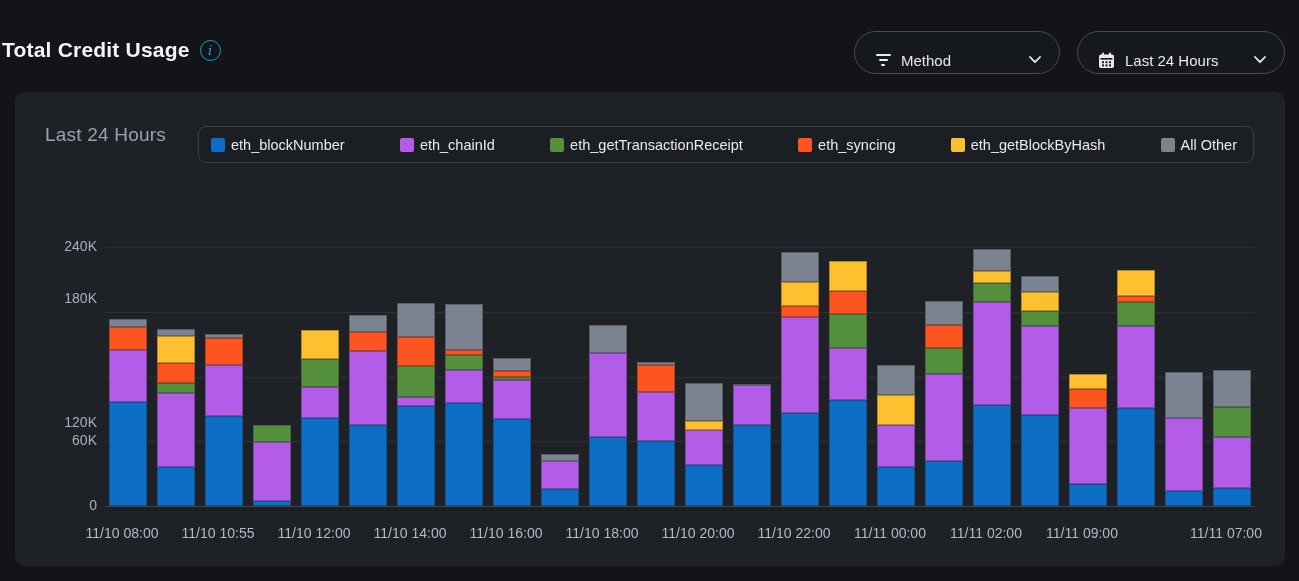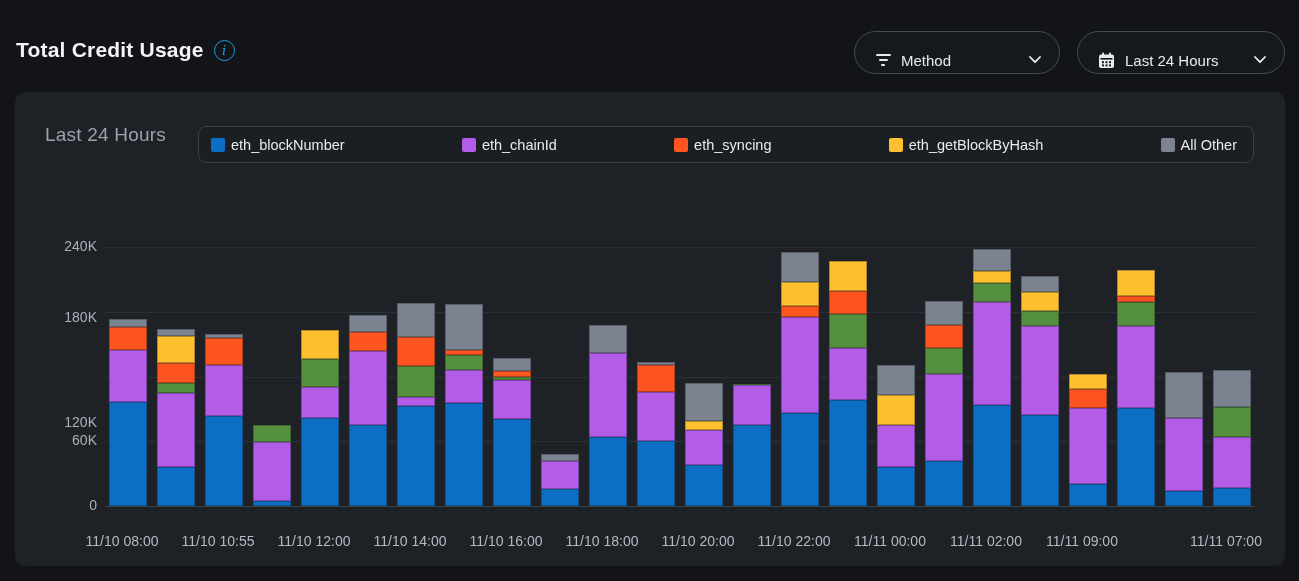--- a/index.html
+++ b/index.html
@@ -7,21 +7,21 @@
   body {
     background:#121417;
     font-family:"Liberation Sans", sans-serif;
     color:#f2f4f6;
     position:relative;
     overflow:hidden;
   }
 
   
   .header-title-row {
-    position:absolute; left:16px; top:38px;
+    position:absolute; left:2px; top:38px;
     display:flex; align-items:center; gap:10px;
   }
   .page-title { font-size:21px; font-weight:700; letter-spacing:.2px; }
   .info-icon {
     width:21px; height:21px; border-radius:50%;
     border:1.6px solid #1d9de8; color:#1d9de8;
     display:flex; align-items:center; justify-content:center;
     font-family:"DejaVu Serif", serif; font-style:italic;
     font-size:13px; line-height:1; cursor:pointer;
   }
@@ -92,21 +92,21 @@
     position:absolute; width:46px; left:-54px;
     text-align:right; font-size:14px; color:#a9b0b8;
   }
   .bar {
     position:absolute; bottom:0; width:38px;
     display:flex; flex-direction:column-reverse;
     cursor:pointer;
   }
   .seg { width:100%; box-shadow:inset 0 0 0 1px rgba(18,21,24,.32); }
   .x-tick {
-    position:absolute; top:286px;
+    position:absolute; top:278px;
     transform:translateX(-50%);
     font-size:14px; color:#b4bac1; white-space:nowrap;
   }
 </style>
 </head>
 <body>
 
 <div class="header-title-row">
   <div class="page-title">Total Credit Usage</div>
   <div class="info-icon">i</div>
@@ -154,20 +154,24 @@
   <div class="legend">
       <div class="legend-item">
         <span class="legend-swatch" style="background: rgb(13, 110, 198);"></span>
         <span class="legend-label">eth_blockNumber</span>
       </div>
       <div class="legend-item">
         <span class="legend-swatch" style="background: rgb(179, 92, 232);"></span>
         <span class="legend-label">eth_chainId</span>
       </div>
       <div class="legend-item">
+        <span class="legend-swatch" style="background: rgb(84, 144, 61);"></span>
+        <span class="legend-label">eth_getTransactionReceipt</span>
+      </div>
+      <div class="legend-item">
         <span class="legend-swatch" style="background: rgb(253, 84, 32);"></span>
         <span class="legend-label">eth_syncing</span>
       </div>
       <div class="legend-item">
         <span class="legend-swatch" style="background: rgb(254, 192, 47);"></span>
         <span class="legend-label">eth_getBlockByHash</span>
       </div>
       <div class="legend-item">
         <span class="legend-swatch" style="background: rgb(123, 131, 145);"></span>
         <span class="legend-label">All Other</span>
@@ -175,21 +179,21 @@
     </div>
 
   <div class="chart">
       <div class="gridline baseline" style="top: 259px;"></div>
       <div class="y-tick" style="top: 250px;">0</div>
       <div class="gridline" style="top: 194.25px;"></div>
       <div class="y-tick" style="top: 185.25px;">60K</div>
       <div class="gridline" style="top: 129.5px;"></div>
       <div class="y-tick" style="top: 120.5px; margin-top: 46px;">120K</div>
       <div class="gridline" style="top: 64.75px;"></div>
-      <div class="y-tick" style="top: 62px;">180K</div>
+      <div class="y-tick" style="top: 43px;">180K</div>
       <div class="gridline" style="top: 0px;"></div>
       <div class="y-tick" style="top: -9px;">240K</div>
       <div class="bar" style="left: 4px;">
         <div class="seg" style="height: 103.6px; background: rgb(13, 110, 198);"></div>
         <div class="seg" style="height: 52.8792px; background: rgb(179, 92, 232);"></div>
         <div class="seg" style="height: 22.6625px; background: rgb(253, 84, 32);"></div>
         <div class="seg" style="height: 7.55417px; background: rgb(123, 131, 145);"></div>
       </div>
       <div class="bar" style="left: 52px;">
         <div class="seg" style="height: 38.85px; background: rgb(13, 110, 198);"></div>

